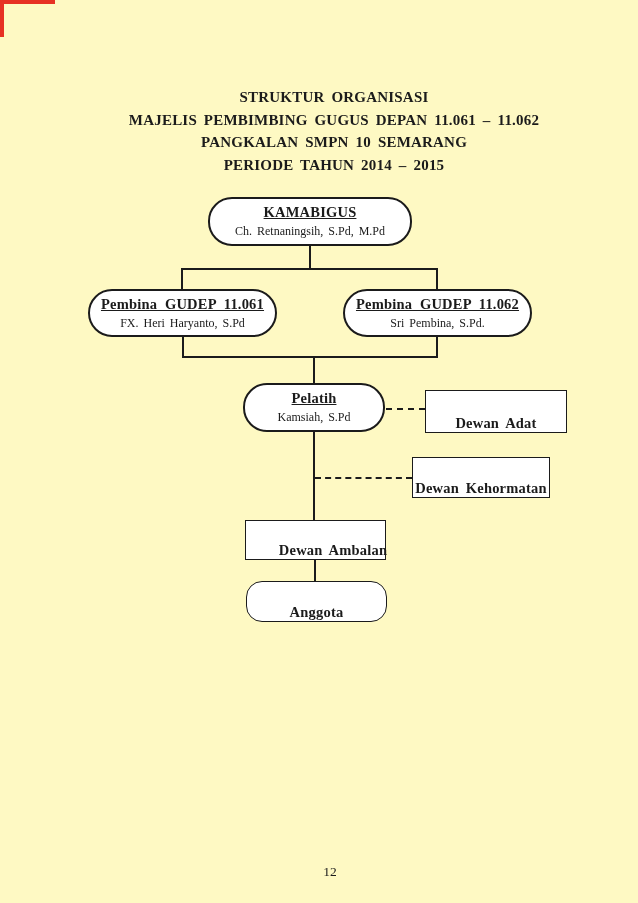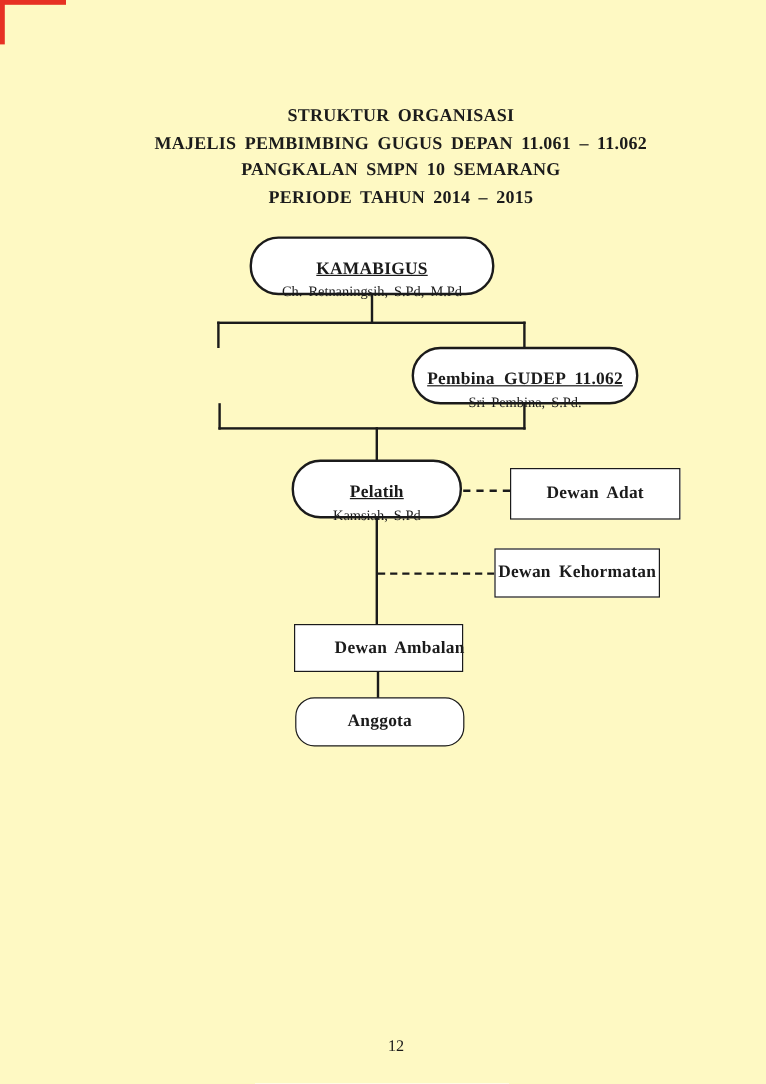--- a/index.html
+++ b/index.html
@@ -14,22 +14,22 @@
 
   
   .title-block{position:absolute; left:64px; top:86px; width:540px; text-align:center;}
   .title-line{
     font-weight:bold; font-size:15px; line-height:22.6px;
     word-spacing:3px; letter-spacing:.2px; white-space:nowrap;
   }
 
   
   .node{position:absolute; box-sizing:border-box; background:#ffffff; text-align:center;}
-  .rounded{border:2px solid #1b1b1b; border-radius:24px; padding-top:16px;}
-  .square{border:1.6px solid #1b1b1b; display:flex; align-items:center; justify-content:center;}
+  .rounded{border:2px solid #1b1b1b; border-radius:24px; padding-top:4px;}
+  .square{border:1.6px solid #1b1b1b; display:flex; align-items:flex-end; justify-content:center;}
   .node .t{
     font-weight:bold; text-decoration:underline; font-size:14.5px;
     line-height:19px; word-spacing:4px; letter-spacing:.2px; white-space:nowrap;
   }
   .node .s{font-size:12px; line-height:19px; word-spacing:2px; white-space:nowrap;}
   .square .l{font-weight:bold; font-size:14.5px; word-spacing:3px; letter-spacing:.2px; white-space:nowrap;}
 
   .n-kamabigus{left:208px; top:197px; width:204px; height:49px;}
   .n-pembina1 {left:88px;  top:289px; width:189px; height:48px;}
   .n-pembina2 {left:343px; top:289px; width:189px; height:48px;}
@@ -86,20 +86,24 @@
   <div class="line v7"></div>
   <div class="line v8"></div>
   <div class="dash d1"></div>
   <div class="dash d2"></div>
 
   <div class="node rounded n-kamabigus">
     <div class="t">KAMABIGUS</div>
     <div class="s">Ch. Retnaningsih, S.Pd, M.Pd</div>
   </div>
 
+  <div class="node rounded n-pembina1">
+    <div class="t">Pembina GUDEP 11.061</div>
+    <div class="s">FX. Heri Haryanto, S.Pd</div>
+  </div>
 
   <div class="node rounded n-pembina2">
     <div class="t">Pembina GUDEP 11.062</div>
     <div class="s">Sri Pembina, S.Pd.</div>
   </div>
 
   <div class="node rounded n-pelatih">
     <div class="t">Pelatih</div>
     <div class="s">Kamsiah, S.Pd</div>
   </div>

